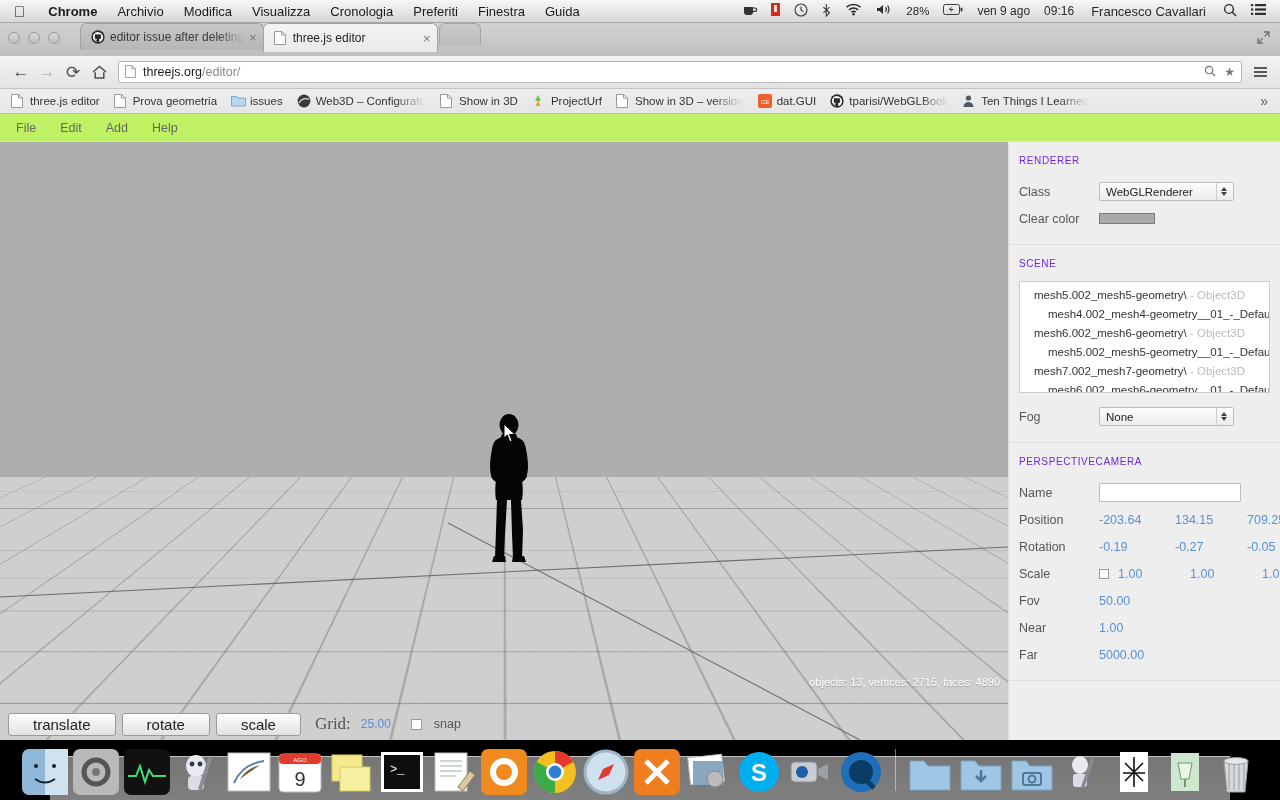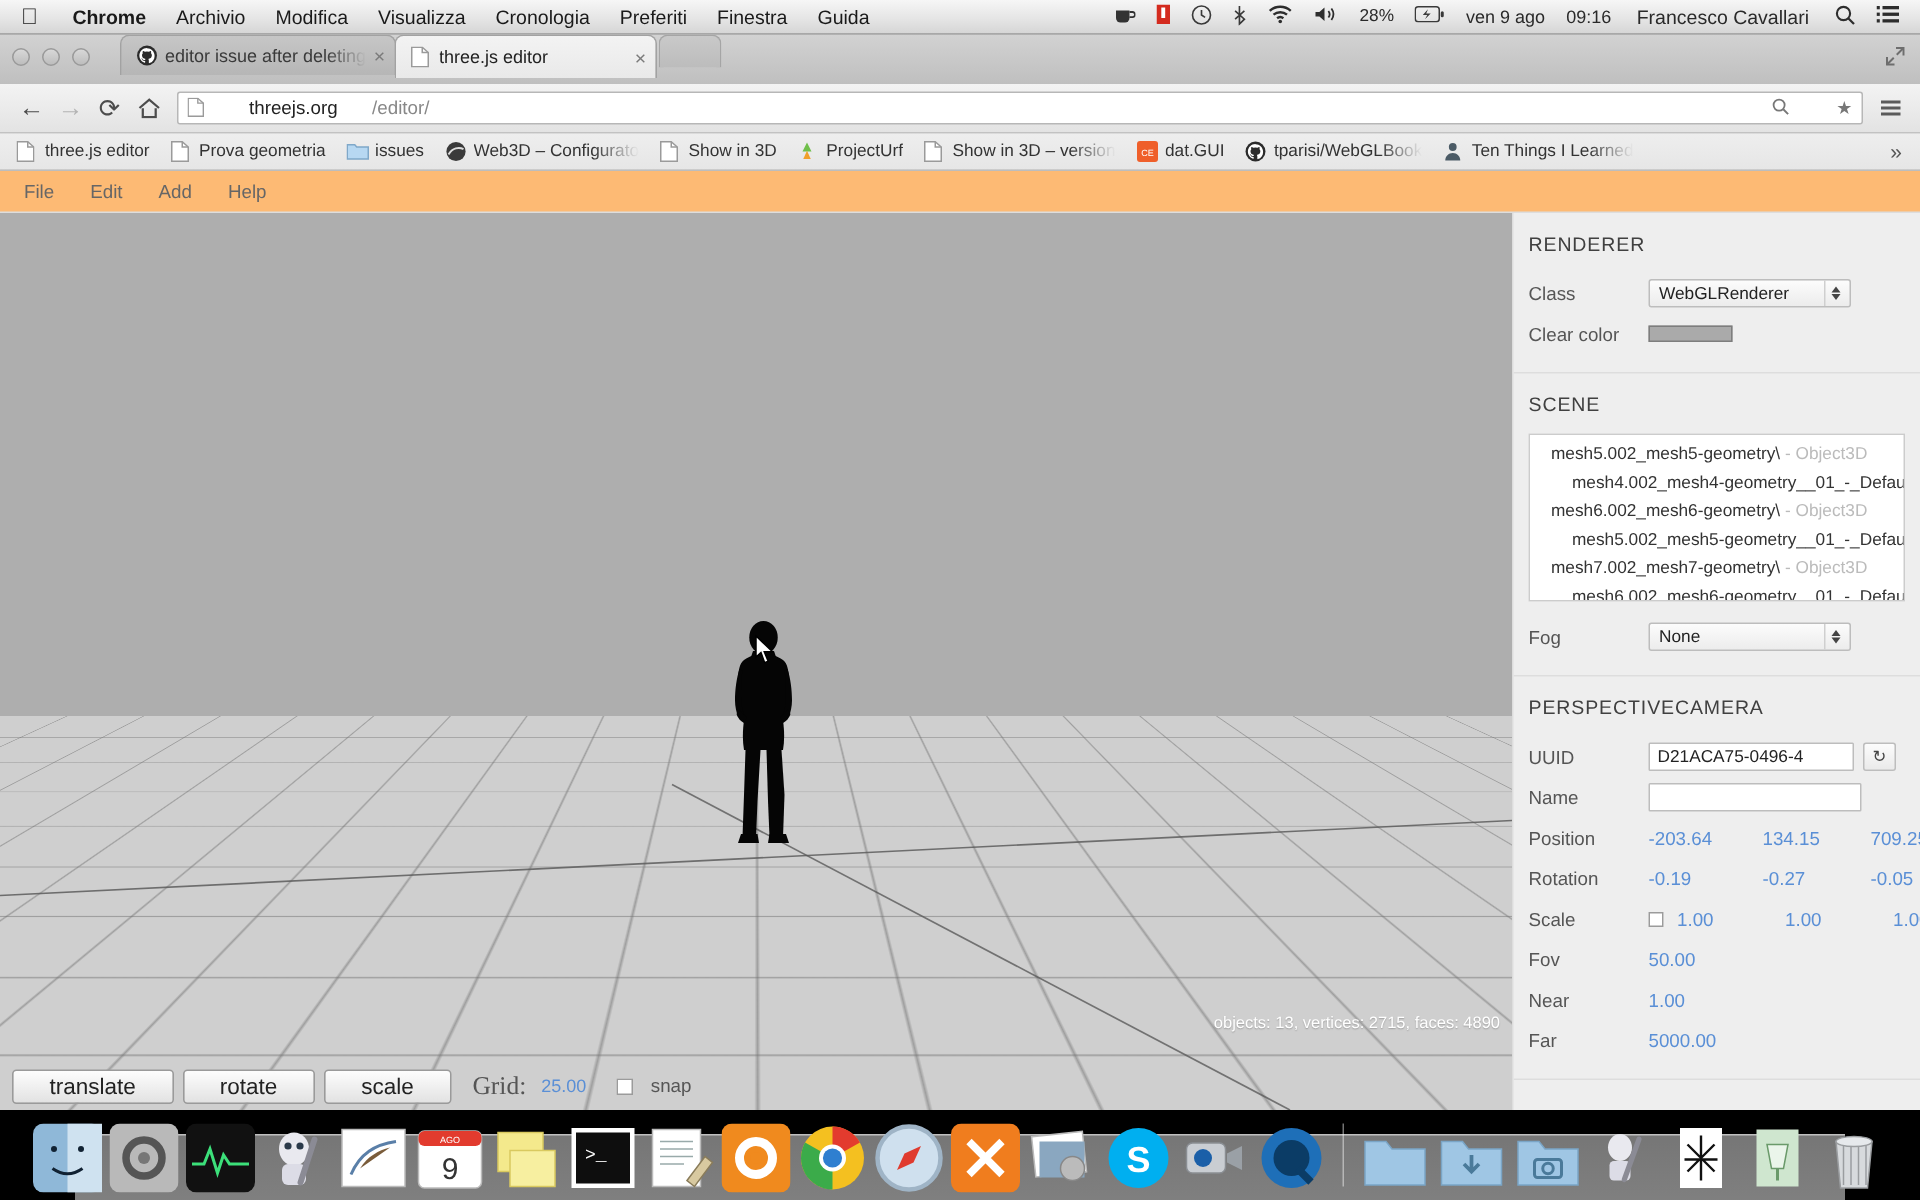--- a/index.html
+++ b/index.html
@@ -72,21 +72,21 @@
     height: 33px; background: linear-gradient(to bottom,#f3f3f3,#e3e3e3);
     border-bottom: 1px solid #c2c2c2;
     display: flex; align-items: center; padding: 0 8px;
   }
   .nav-btn { width: 26px; height: 24px; display: flex; align-items: center; justify-content: center;
              color: #4c4c4c; font-size: 17px; }
   .nav-btn.dim { color: #b4b4b4; }
   .omnibox {
     flex: 1; height: 22px; margin: 0 6px; background: #fff;
     border: 1px solid #b7b7b7; border-radius: 2px;
-    display: flex; align-items: center; padding: 0 6px; font-size: 12.5px; color: #222; gap: 23px;
+    display: flex; align-items: center; padding: 0 6px; font-size: 12.5px; color: #222;
   }
   .omnibox .pageico { width: 12px; height: 14px; margin-right: 6px; }
   .omnibox .urlrest { color: #888; }
   .omnibox .spacer { flex: 1; }
   .omnibox .mini { color: #777; font-size: 12px; padding-left: 8px; }
   .star { color: #d9a020; font-size: 13px; }
   .menu-btn { width: 24px; display: flex; flex-direction: column; gap: 2px; align-items: center; }
   .menu-btn i { display: block; width: 13px; height: 2px; background: #5a5a5a; }
 
   .bookmarks {
@@ -100,21 +100,21 @@
   .bm .bmlabel { overflow: hidden; max-width: 112px; }
   .bm.clip .bmlabel {
     -webkit-mask-image: linear-gradient(to right,#000 72%,transparent 100%);
             mask-image: linear-gradient(to right,#000 72%,transparent 100%);
   }
   .bm-overflow { margin-left: auto; padding: 0 8px; color: #555; font-size: 14px; }
 
   
   .editor { position: relative; height: 626px; background: #fff; }
   .ed-menubar {
-    height: 28px; background: #fdba74; border-bottom: 1px solid #ddd;
+    height: 28px; background: #bef264; border-bottom: 1px solid #ddd;
     display: flex; align-items: center; padding-left: 4px;
   }
   .ed-menubar .m { padding: 0 12px; font-size: 12.5px; color: #666; }
 
   .ed-body { position: relative; height: 598px; }
   .viewport {
     position: absolute; left: 0; top: 0; width: 1008px; height: 598px;
     background: #aeaeae; overflow: hidden;
   }
   .grid-plane {
@@ -156,21 +156,21 @@
   .vp-check { margin-left: 14px; width: 11px; height: 11px; border: 1px solid #9b9b9b; background: #fff; display: inline-block; }
   .vp-snap { font-size: 12.5px; color: #555; margin-left: 6px; }
 
   
   .sidebar {
     position: absolute; right: 0; top: 0; width: 272px; height: 598px;
     background: #eee; border-left: 1px solid #ddd; overflow: hidden;
     font-size: 12.5px; color: #555;
   }
   .panel { padding: 10px 10px 12px 10px; border-bottom: 1px solid #ddd; }
-  .panel-title { font-size: 13px; color: #404040; letter-spacing: .6px; margin: 3px 0 12px 0; }
+  .panel-title { font-size: 10px; color: #6d28d9; letter-spacing: .6px; margin: 3px 0 12px 0; }
   .row { display: flex; align-items: center; min-height: 27px; }
   .row .lbl { width: 80px; color: #555; font-size: 12.5px; flex: 0 0 80px; }
   .select {
     position: relative; width: 135px; height: 19px; background: linear-gradient(to bottom,#fcfcfc,#ececec);
     border: 1px solid #bdbdbd; border-radius: 2px; font-size: 11.5px; color: #222;
     display: flex; align-items: center; padding-left: 6px;
   }
   .select .arrows {
     position: absolute; right: 2px; top: 0; bottom: 0; width: 15px;
     display: flex; flex-direction: column; align-items: center; justify-content: center; gap: 1px;
@@ -563,25 +563,20 @@
                     <i class="up"></i>
                     <i class="dn"></i>
                   </span>
               </div>
             </div>
           </div>
 
           <div class="panel">
             <div class="panel-title">PERSPECTIVECAMERA</div>
 
-            <div class="row">
-              <div class="lbl">UUID</div>
-              <div class="tf-input">D21ACA75-0496-4</div>
-              <div class="refresh-btn">↻</div>
-            </div>
 
             <div class="row">
               <div class="lbl">Name</div>
               <div class="tf-input" style="width:142px"></div>
             </div>
 
             <div class="row">
               <div class="lbl">Position</div>
               <div class="nums">
                 <span class="num w1">-203.64</span>

